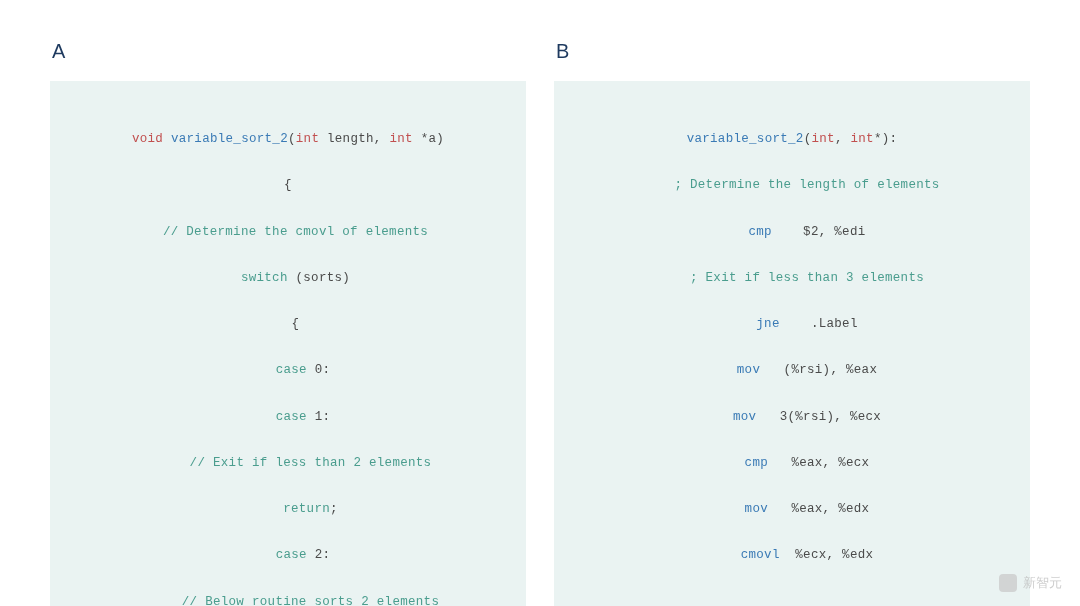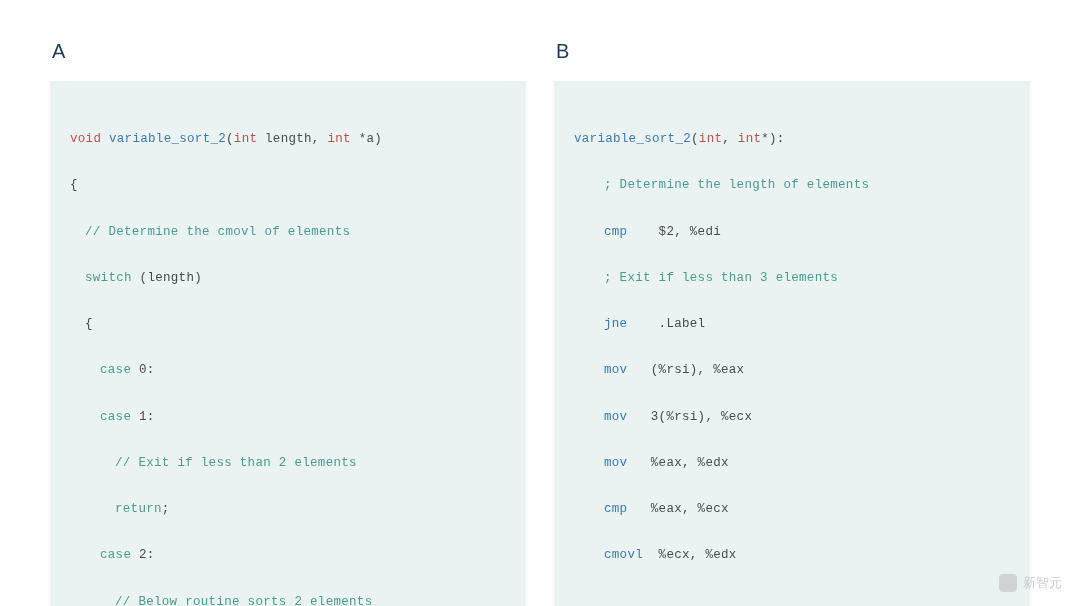--- a/index.html
+++ b/index.html
@@ -65,34 +65,34 @@
     }
     .wm-icon::after {
       content: "";
       position: absolute;
       top: 4px; left: 4px;
       width: 4px; height: 4px;
       background: #c8c8c8;
       border-radius: 50%;
       box-shadow: 6px 0 0 #c8c8c8;
     }
-    .code-line { display: block; }
+    .code-line { display: block; text-align: center; }
   </style>
 </head>
 <body>
 
 <div class="container">
 
   <div class="panel">
     <div class="panel-label">A</div>
     <div class="code-block">
 <span class="code-line"><span class="kw-red">void</span><span class="kw-blue"> variable_sort_2</span><span class="txt">(</span><span class="kw-red">int</span><span class="txt"> length, </span><span class="kw-red">int</span><span class="txt"> *a)</span></span>
 <span class="code-line txt">{</span>
 <span class="code-line indent1 kw-green">// Determine the cmovl of elements</span>
-<span class="code-line indent1"><span class="kw-green">switch</span><span class="txt"> (length)</span></span>
+<span class="code-line indent1"><span class="kw-green">switch</span><span class="txt"> (sorts)</span></span>
 <span class="code-line indent1 txt">{</span>
 <span class="code-line indent2"><span class="kw-green">case</span><span class="txt"> 0:</span></span>
 <span class="code-line indent2"><span class="kw-green">case</span><span class="txt"> 1:</span></span>
 <span class="code-line indent3 kw-green">// Exit if less than 2 elements</span>
 <span class="code-line indent3"><span class="kw-green">return</span><span class="txt">;</span></span>
 <span class="code-line indent2"><span class="kw-green">case</span><span class="txt"> 2:</span></span>
 <span class="code-line indent3 kw-green">// Below routine sorts 2 elements</span>
 
 
 
@@ -104,22 +104,22 @@
   <div class="panel">
     <div class="panel-label">B</div>
     <div class="code-block">
 <span class="code-line"><span class="kw-blue">variable_sort_2</span><span class="txt">(</span><span class="kw-red">int</span><span class="txt">, </span><span class="kw-red">int</span><span class="txt">*):</span></span>
 <span class="code-line indent2 kw-green">; Determine the length of elements</span>
 <span class="code-line indent2"><span class="kw-blue">cmp</span><span class="txt">    $2, %edi</span></span>
 <span class="code-line indent2 kw-green">; Exit if less than 3 elements</span>
 <span class="code-line indent2"><span class="kw-blue">jne</span><span class="txt">    .Label</span></span>
 <span class="code-line indent2"><span class="kw-blue">mov</span><span class="txt">   (%rsi), %eax</span></span>
 <span class="code-line indent2"><span class="kw-blue">mov</span><span class="txt">   3(%rsi), %ecx</span></span>
+<span class="code-line indent2"><span class="kw-blue">cmp</span><span class="txt">   %eax, %ecx</span></span>
 <span class="code-line indent2"><span class="kw-blue">mov</span><span class="txt">   %eax, %edx</span></span>
-<span class="code-line indent2"><span class="kw-blue">cmp</span><span class="txt">   %eax, %ecx</span></span>
 <span class="code-line indent2"><span class="kw-blue">cmovl</span><span class="txt">  %ecx, %edx</span></span>
 
 
 
 
 </div>
   </div>
 
 </div>
 

